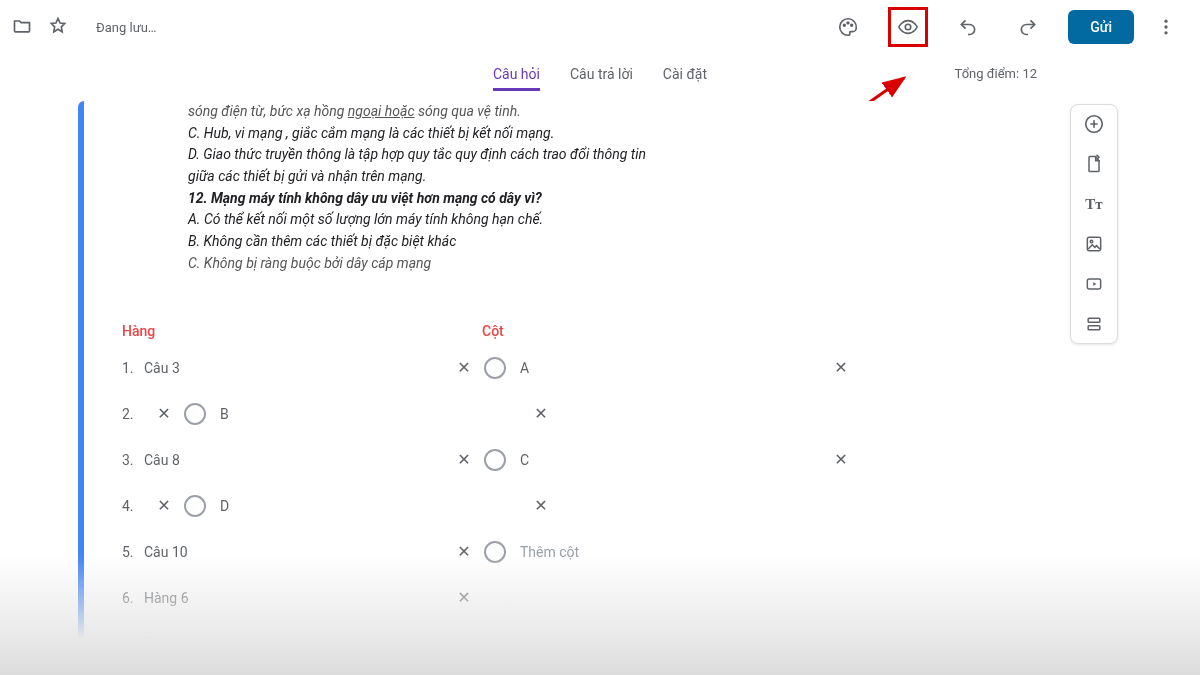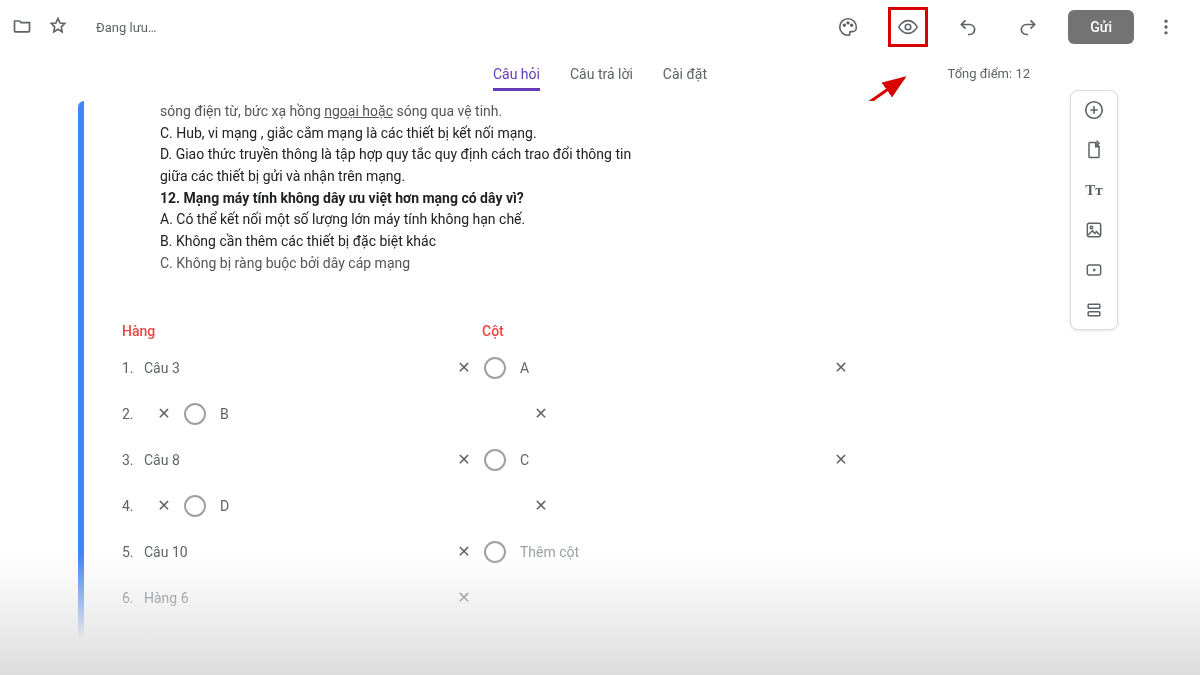--- a/index.html
+++ b/index.html
@@ -6,40 +6,40 @@
   body { width: 1200px; height: 675px; background: #fff; color: #202124; overflow: hidden; position: relative; }
 
   
   .topbar { height: 54px; display: flex; align-items: center; padding: 0 8px; }
   .tb-left { display: flex; align-items: center; gap: 14px; padding-left: 4px; }
   .tb-left .ic { width: 22px; height: 22px; color: #5f6368; }
   .saving { font-size: 13px; color: #5f6368; margin-left: 12px; }
   .tb-right { margin-left: auto; display: flex; align-items: center; gap: 20px; padding-right: 14px; }
   .tb-right .glyph { width: 40px; height: 40px; display: flex; align-items: center; justify-content: center; color: #5f6368; }
   .preview-highlight { border: 3px solid #d90000; }
-  .send-btn { background: #737373; color: #fff; padding: 9px 22px; border-radius: 6px; font-size: 14px; font-weight: 500; cursor: pointer; }
+  .send-btn { background: #0369a1; color: #fff; padding: 9px 22px; border-radius: 6px; font-size: 14px; font-weight: 500; cursor: pointer; }
   .menu-dots { width: 24px; height: 24px; color: #5f6368; display: flex; align-items: center; justify-content: center; }
 
   
   .page { position: relative; width: 1080px; margin: 0 auto; }
 
   .tabs { display: flex; justify-content: center; gap: 30px; font-size: 14px; color: #5f6368; padding: 12px 0 10px; }
   .tabs .tab { cursor: pointer; }
   .tabs .tab.active { color: #673ab7; border-bottom: 3px solid #673ab7; padding-bottom: 6px; }
 
-  .score-total { position: absolute; right: 110px; top: 12px; font-size: 13px; color: #5f6368; }
-
-  .float-toolbar { position: absolute; right: 22px; top: 36px; width: 48px; background: #fff; border: 1px solid #dadce0; border-radius: 8px; display: flex; flex-direction: column; align-items: center; padding: 8px 0; gap: 18px; box-shadow: 0 1px 3px rgba(0,0,0,.1); }
+  .score-total { position: absolute; right: 103px; top: 12px; font-size: 13px; color: #5f6368; }
+
+  .float-toolbar { position: absolute; right: 22px; top: 50px; width: 48px; background: #fff; border: 1px solid #dadce0; border-radius: 8px; display: flex; flex-direction: column; align-items: center; padding: 8px 0; gap: 18px; box-shadow: 0 1px 3px rgba(0,0,0,.1); }
   .float-toolbar .ic { width: 22px; height: 22px; color: #5f6368; display:flex; align-items:center; justify-content:center; }
   .float-toolbar .tt { font-weight: 600; font-size: 15px; color:#5f6368; font-family: Georgia, serif; }
 
   .card { position: relative; margin: 0 90px 0 18px; background: #fff; border-radius: 8px; }
   .card-left { position: absolute; left: 0; top: 0; bottom: 0; width: 6px; background: #4285f4; border-radius: 6px 0 0 6px; }
 
-  .question-text { padding: 0 24px 0 82px; font-size: 14px; line-height: 1.55; color: #202124; }
+  .question-text { padding: 0 24px 0 110px; font-size: 14px; line-height: 1.55; color: #202124; font-style: italic; }
   .question-text .q { font-weight: 700; }
   .question-text .under { text-decoration: underline; }
   .question-text .fade { color:#555; }
   .fade-bottom { height: 18px; background: linear-gradient(#fff0, #fff); margin-top: 2px; }
 
   .grid-question { padding: 28px 24px 0 44px; position: relative; }
   .grid-headers { display: flex; font-size: 14px; color: #ef4444; font-weight: 500; margin-bottom: 6px; }
   .col-rows-h { width: 360px; }
   .col-cols-h { }
 

